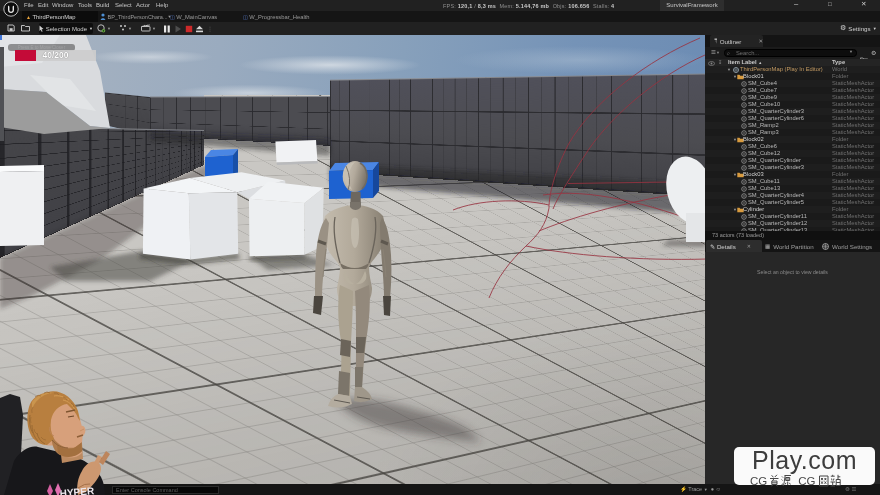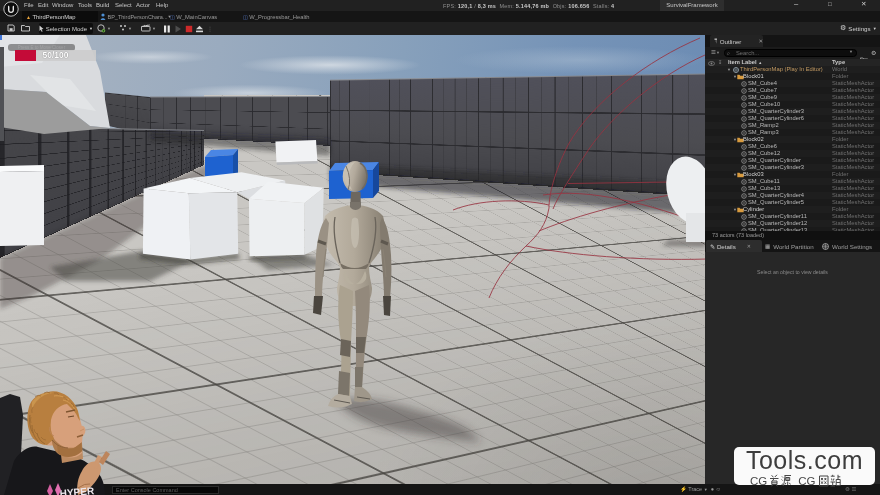--- a/index.html
+++ b/index.html
@@ -283,21 +283,21 @@
 <path d="M335 182 Q332 200 340 228 M375 182 Q378 200 369 228" stroke="#6a645b" stroke-width="1.3" fill="none"></path>
 <path d="M340 228 Q355 238 369 228 Q368 232 366 234 L343 234 Q341 232 340 228 Z" fill="#776f63"></path>
 <path d="M345 236 Q349 247 354 249 Q347 250 344 244 Q343 239 345 236 Z M365 236 Q361 247 356 249 Q363 250 366 244 Q367 239 365 236 Z" fill="#b7af9f"></path>
 <path d="M318 206 L326 209 M381 206 L388 209" stroke="#5e584f" stroke-width="3"></path>
 <path d="M326 214 Q324 228 323 242 M383 214 Q385 228 386 242" stroke="#8a8275" stroke-width="1" fill="none"></path>
 </g>
 </svg>
 <div id="hbhint">Press E to Move Closer</div>
 <div id="healthbg">
         <div id="healthfill"></div>
-        <div id="healthtxt">50/100</div>
+        <div id="healthtxt">40/200</div>
       </div>
 </div>
 <div id="rpanel">
 <div id="outtabs"></div>
       <div id="outtab"><svg width="6" height="6">
           <rect x="0.5" y="0.5" width="5" height="1.4" fill="#bbb"></rect>
           <rect x="1.5" y="2.5" width="4" height="1" fill="#888"></rect>
           <rect x="2.5" y="4.2" width="3" height="1" fill="#888"></rect>
         </svg>Outliner<span style="margin-left:14px;color:#9a9a9a;font-size:5.5px">✕</span></div>
 <div id="searchrow"></div>
@@ -550,21 +550,21 @@
 <path d="M52 55 C56 60 62 63 68 63" stroke="#8d5f38" stroke-width="1" fill="none"></path>
 <path d="M82 86 C85 80 91 75 97 77 C102 79 102 85 99 91 C96 97 90 103 86 107 L78 110 C76 102 78 92 82 86 Z" fill="#cd9870"></path>
 <path d="M92 82 L98 70 L102 72 L97 84 Z" fill="#cd9870"></path>
 <path d="M99 77 L106 66 L110 69 L103 80 Z" fill="#bd855c"></path>
 <path d="M78 103 Q85 98 90 99" stroke="#a5714a" stroke-width="1" fill="none"></path>
 <text x="60" y="112" font-size="10" font-weight="bold" fill="#ece6ec" transform="rotate(-5 60 112)" font-family="Liberation Sans">HYPER</text>
 <path d="M47 106 L50 99 L53 106 L50 112 Z" fill="#d45fa0"></path>
 <path d="M55 105 l3 -7 3 7 -3 7 Z" fill="#e070b0"></path>
 <path d="M35 12 q3 -3 6 -1 M44 8 q3 -2 6 0 M54 8 q3 -1 5 2 M63 12 q3 0 4 3 M71 18 q3 1 3 4 M33 22 q-2 3 -1 6 M31 32 q-1 3 0 6 M34 44 q0 3 3 5 M41 52 q2 3 5 3" stroke="#9a6a33" stroke-width="0.9" fill="none" opacity="0.8"></path>
 </svg>
-<div id="wm"><div id="wm1">Tools.com</div><svg width="132" height="13" viewBox="0 0 132 13" style="margin-top:-1.5px">
+<div id="wm"><div id="wm1">Play.com</div><svg width="132" height="13" viewBox="0 0 132 13" style="margin-top:-1.5px">
 <text x="11" y="11" font-size="11.5" fill="#474747" font-family="Liberation Sans">CG</text>
 <g stroke="#474747" stroke-width="1" fill="none" transform="translate(30,0)">
 <path d="M2.5 1.5 L4.5 3 M8 0.8 L5.8 3 M1 4.5 L9.5 4.5 M5 4.5 L3.5 7 M4.8 7 L2.8 7 L2.8 10.5 L8 10.5 L8 7 L4.8 7 M2.8 8.8 L8 8.8 M3.8 10.5 L2.5 12.3 M7 10.5 L8.3 12.3"></path>
 <g transform="translate(12,0)">
 <path d="M1 2.5 L2 3.5 M0.6 5.5 L1.6 6.5 M1.8 9.5 L0.8 11 M3.5 1.5 L10 1.5 M4.2 1.5 L3.5 6 C3.3 8.5 2.8 10.5 2 12 M4.7 3.5 L8.7 3.5 L8.7 6.5 L4.7 6.5 Z M4.7 5 L8.7 5 M6.7 7.5 L6.7 11 M5 8.8 L4 10.5 M8.4 8.8 L9.4 10.5"></path>
 </g>
         </g>
 <text x="56" y="11" font-size="11.5" fill="#474747" font-family="Liberation Sans">&nbsp;CG</text>
 <g stroke="#474747" stroke-width="1" fill="none" transform="translate(79,0)">
 <path d="M1.5 2 L10 2 L10 12 M1.5 2 L1.5 12 M1.5 12 L10 12 M3.2 4 L4.8 6.2 M4.8 4 L3.2 6.2 M6.6 4 L8.2 6.2 M8.2 4 L6.6 6.2 M3.2 7.5 L4.8 9.7 M4.8 7.5 L3.2 9.7 M6.6 7.5 L8.2 9.7 M8.2 7.5 L6.6 9.7"></path>

